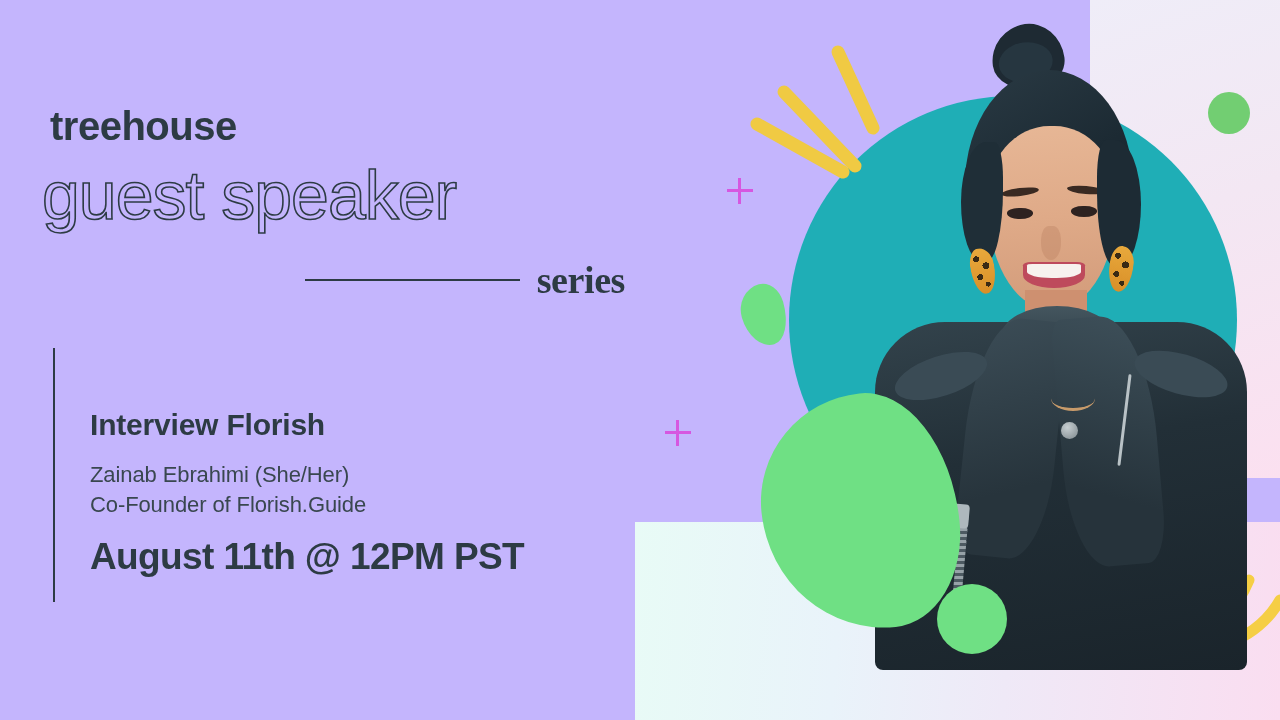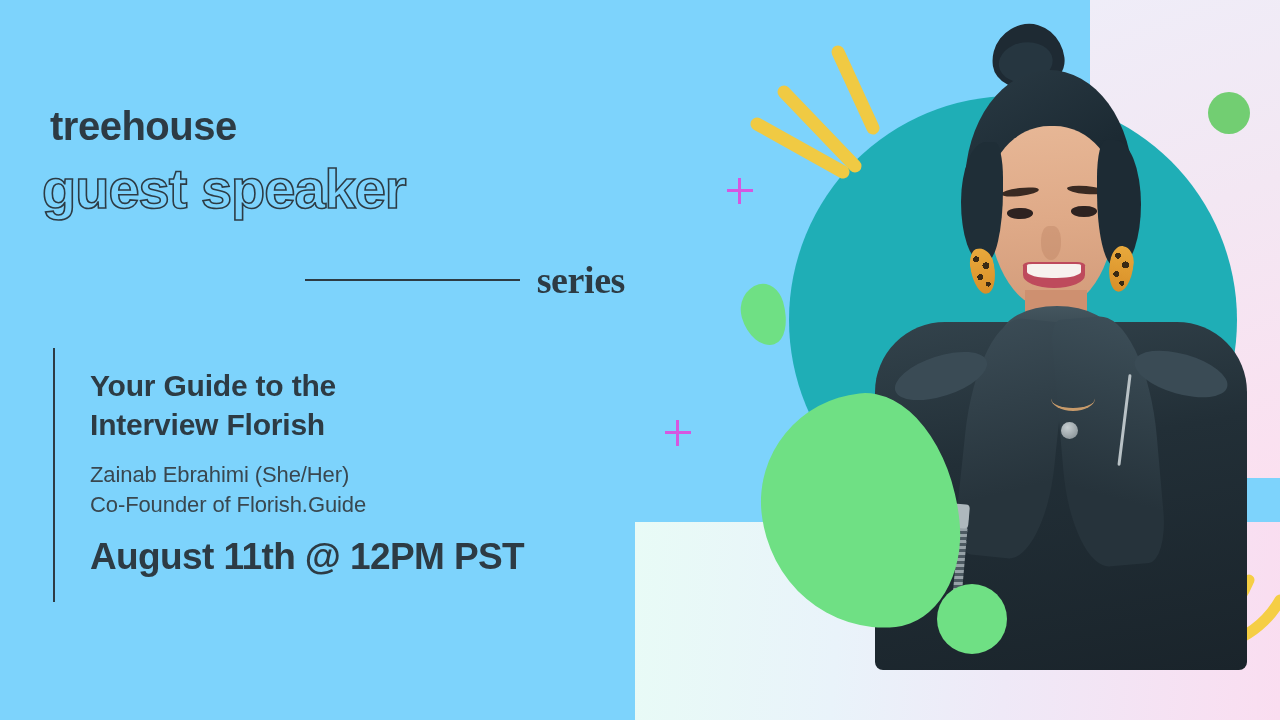--- a/index.html
+++ b/index.html
@@ -6,21 +6,21 @@
   html, body {
     margin: 0;
     padding: 0;
     background: #ffffff;
   }
   #stage {
     position: relative;
     width: 1280px;
     height: 720px;
     overflow: hidden;
-    background: #7dd3fc;
+    background: #c4b5fd;
     font-family: "Liberation Sans", sans-serif;
     -webkit-font-smoothing: antialiased;
   }
 
   
   .panel-topright {
     position: absolute;
     left: 1090px;
     top: 0px;
     width: 190px;
@@ -396,22 +396,22 @@
     font-size: 40px;
     font-weight: bold;
     letter-spacing: -0.5px;
     color: #2D3B44;
     line-height: 1;
   }
   .headline-outline {
     position: absolute;
     left: 42px;
     top: 160px;
-    font-size: 56px;
-    font-weight: bold;
+    font-size: 68px;
+    font-weight: normal;
     letter-spacing: -1px;
     line-height: 1.05;
     color: transparent;
     -webkit-text-stroke: 1.6px #2D3B44;
     text-stroke: 1.6px #2D3B44;
   }
   .series-row {
     position: absolute;
     left: 305px;
     top: 256px;
@@ -546,21 +546,21 @@
 
   <div class="series-row">
     <div class="series-rule"></div>
     <div class="series-word">series</div>
   </div>
 
   <div class="left-rule"></div>
 
   <div class="info">
     <div class="talk-title">
-      <span>Your Guide to the</span><br>
+      <br>
       <span>Interview Florish</span>
     </div>
     <p class="speaker-name">Zainab Ebrahimi (She/Her)</p>
     <p class="speaker-role">Co-Founder of Florish.Guide</p>
     <p class="datetime">August 11th @ 12PM PST</p>
   </div>
 
 </div>
 
 </body></html>

